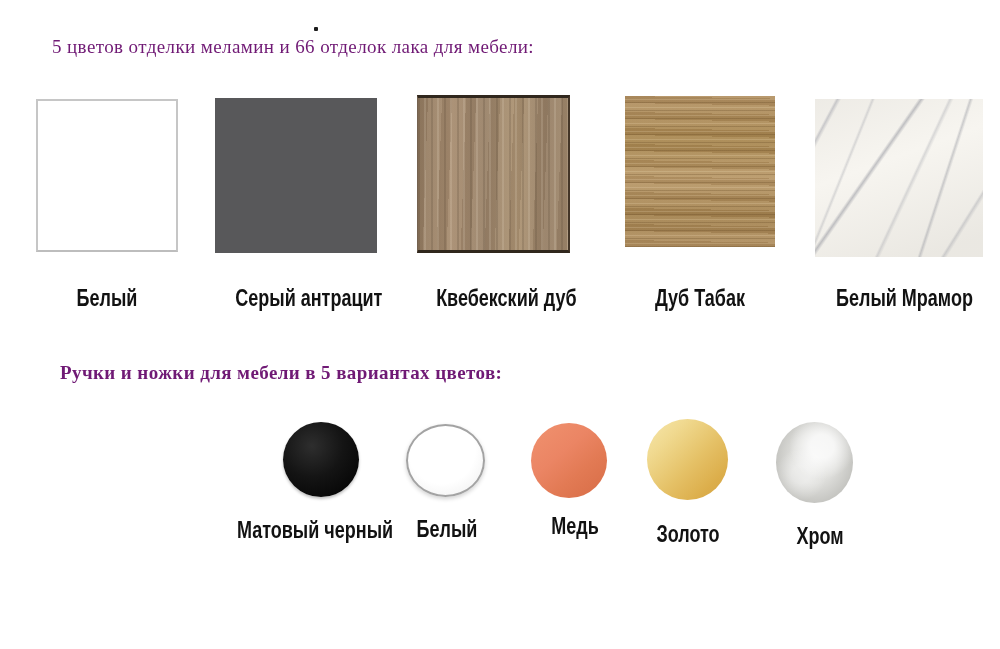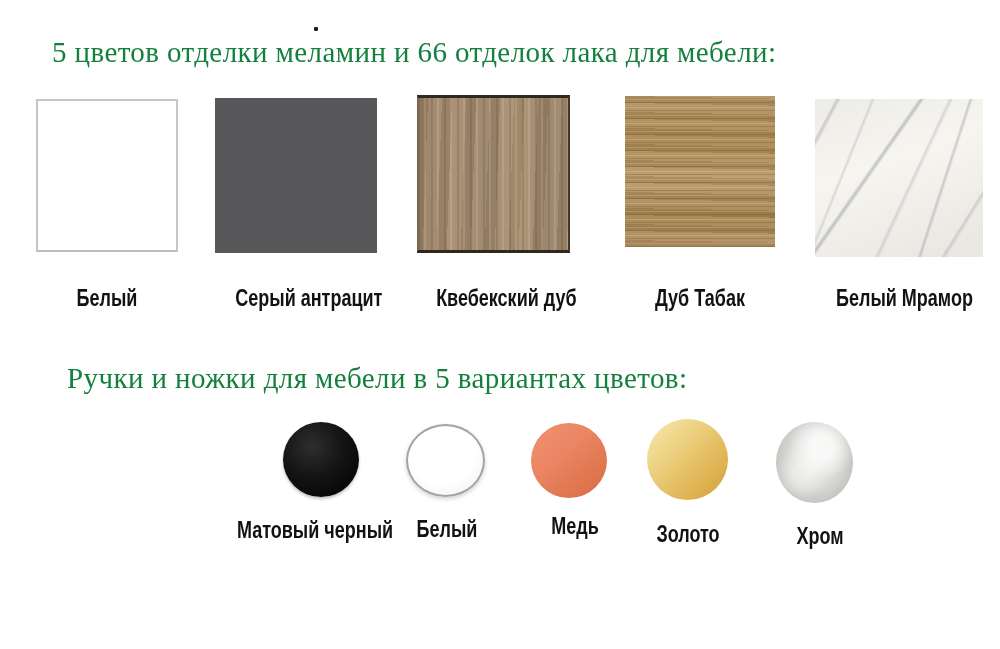--- a/index.html
+++ b/index.html
@@ -7,26 +7,26 @@
     position:relative;width:1000px;height:649px;background:#ffffff;overflow:hidden;
     font-family:"Liberation Sans",sans-serif;
   }
   
   .stray-dot{
     position:absolute;left:314px;top:27px;width:4px;height:4px;background:#1d1d1d;
     font-size:0;line-height:0;color:transparent;border-radius:1px;
   }
   
   .section-title{
-    position:absolute;color:#15803d;
+    position:absolute;color:#701a75;
     font-family:"Liberation Serif","DejaVu Serif",serif;
-    font-size:29px;font-weight:400;letter-spacing:.4px;white-space:nowrap;
+    font-size:19px;font-weight:400;letter-spacing:.4px;white-space:nowrap;
   }
   .title-1{left:52px;top:36px;}
-  .title-2{left:67px;top:362px;}
+  .title-2{left:60px;top:362px;font-weight:bold;}
 
   
   .sq{position:absolute;box-sizing:border-box;}
   .sq-1{left:36px;top:99px;width:142px;height:153px;background:#ffffff;border:2px solid #c6c6c6;border-bottom-color:#bdbdbd;}
   .sq-2{left:215px;top:98px;width:162px;height:155px;background:#58585a;}
   .sq-3{left:417px;top:95px;width:153px;height:158px;
     background-color:#a1896f;
     background-image:
       repeating-linear-gradient(90deg, rgba(74,58,42,.18) 0 2px, rgba(0,0,0,0) 2px 6px, rgba(255,244,226,.14) 6px 8px, rgba(0,0,0,0) 8px 13px),
       repeating-linear-gradient(92deg, rgba(134,110,84,.35) 0 10px, rgba(179,156,128,.30) 10px 24px),

